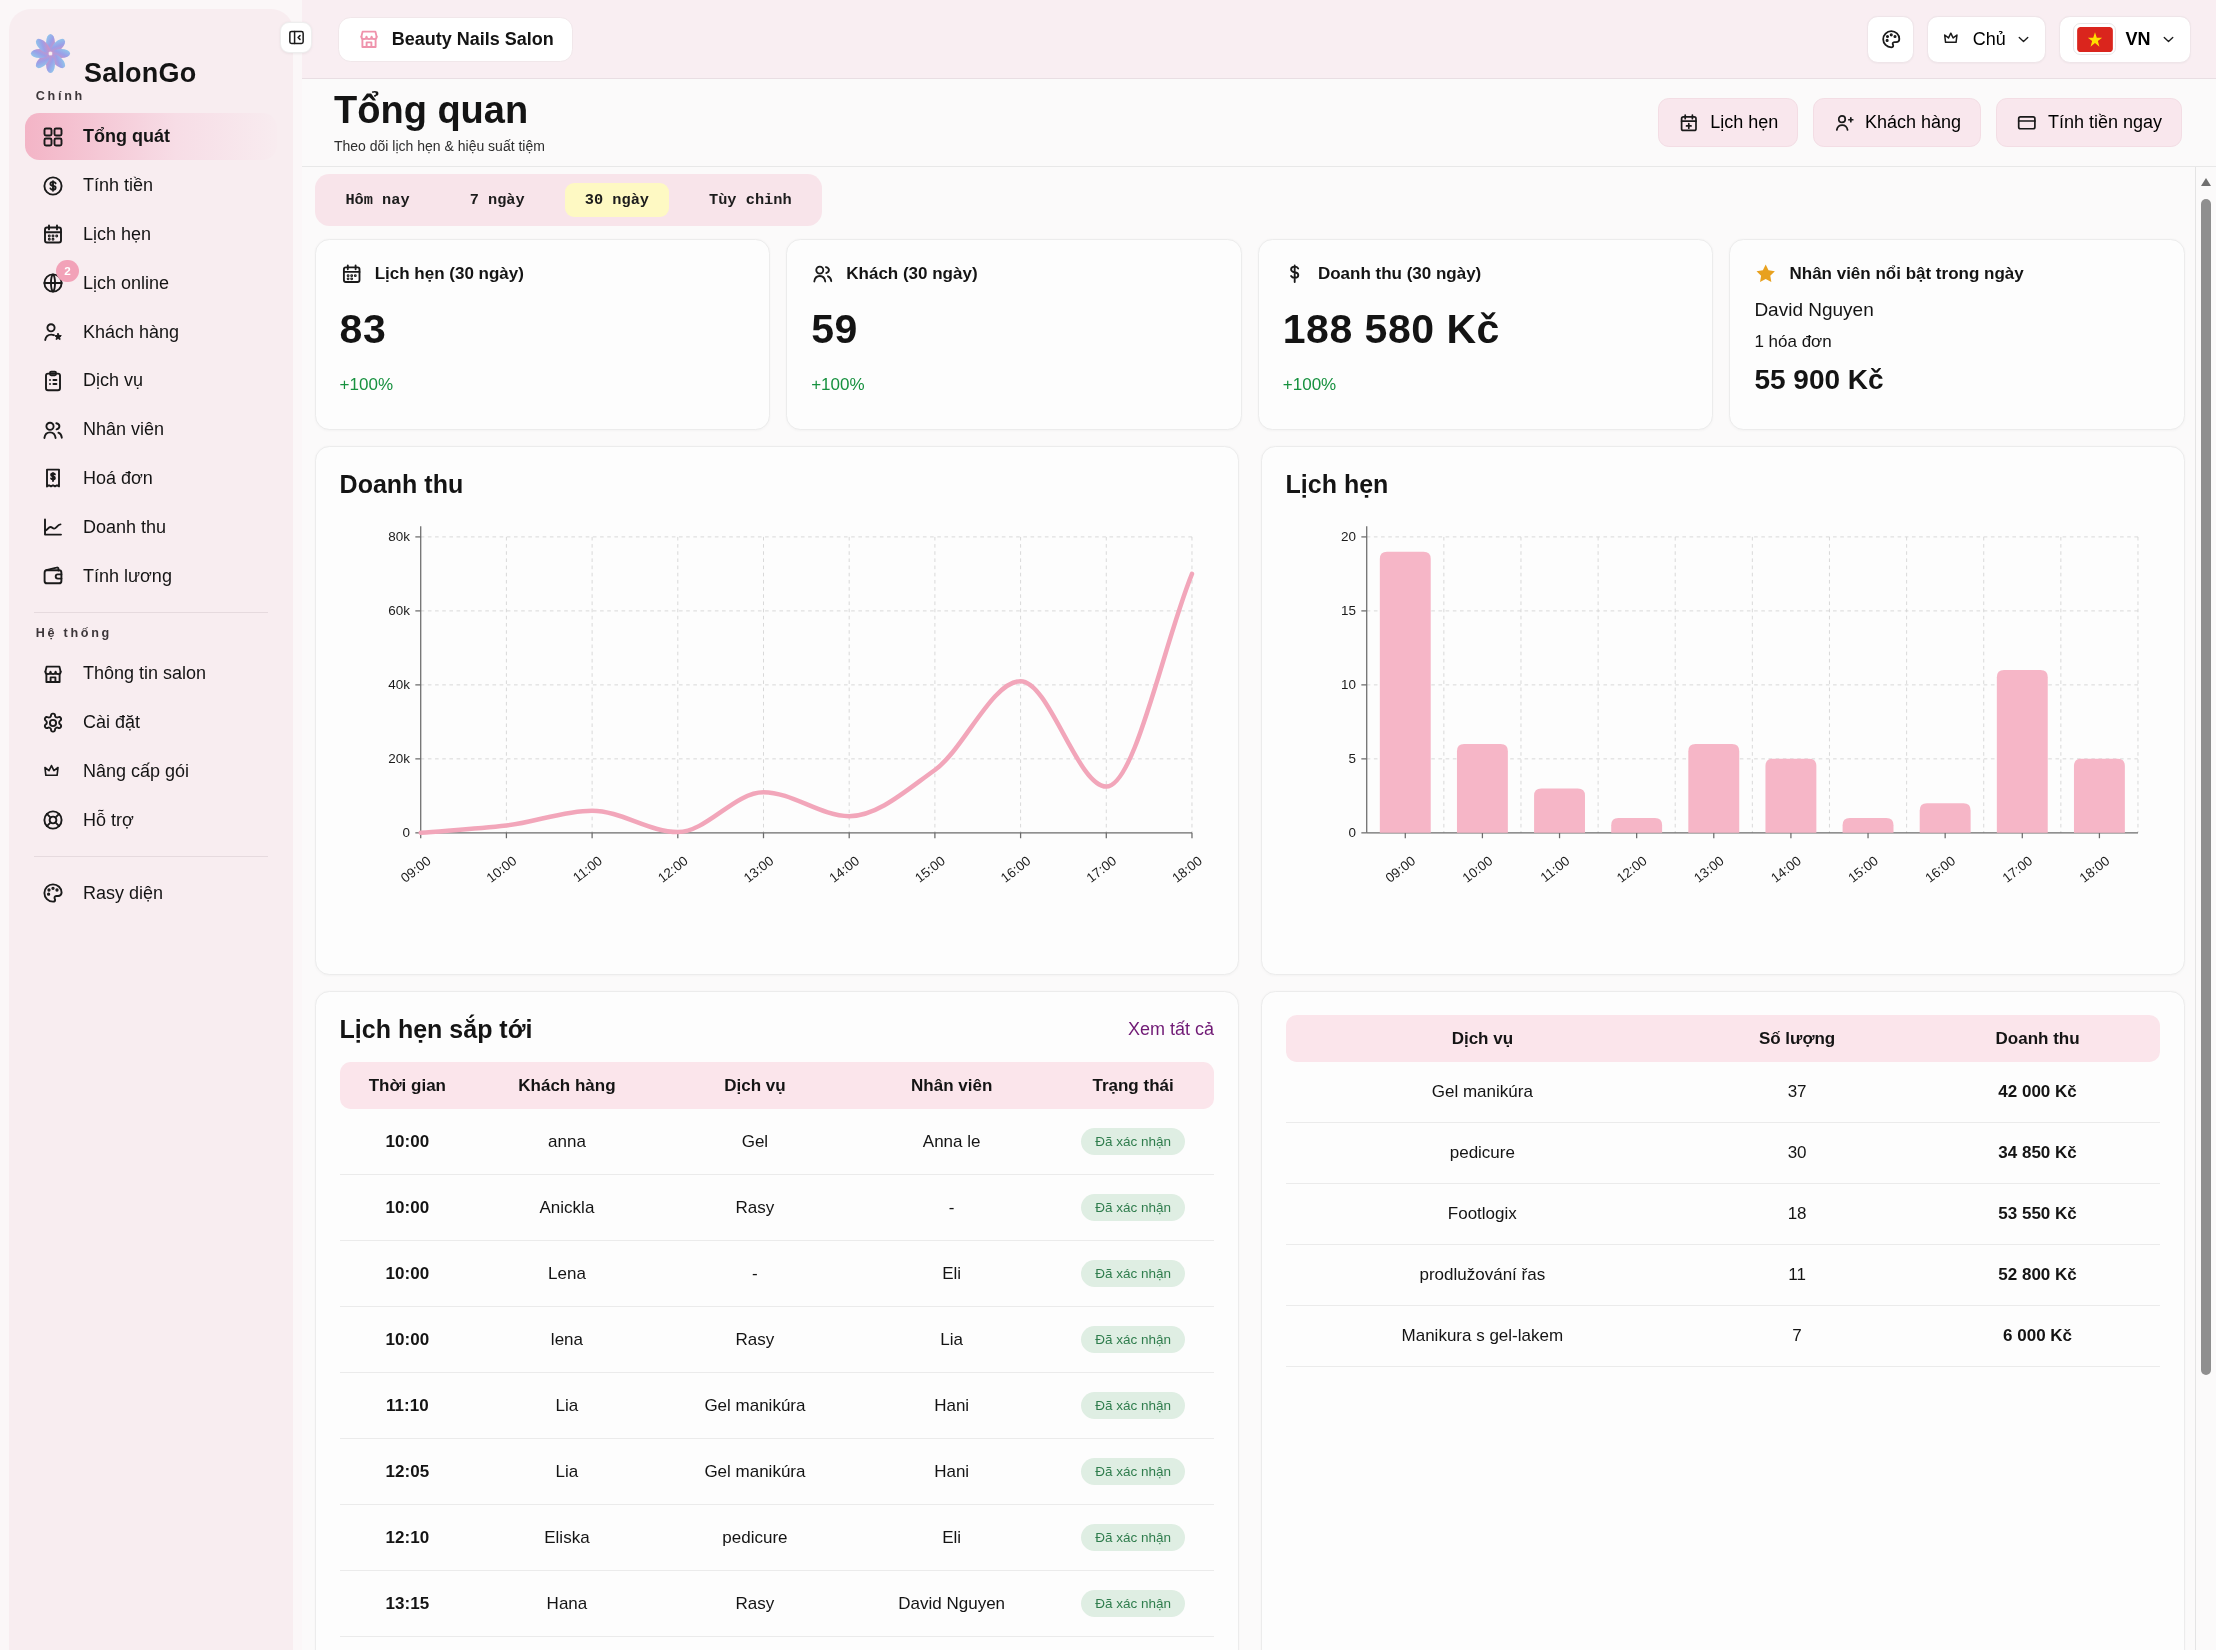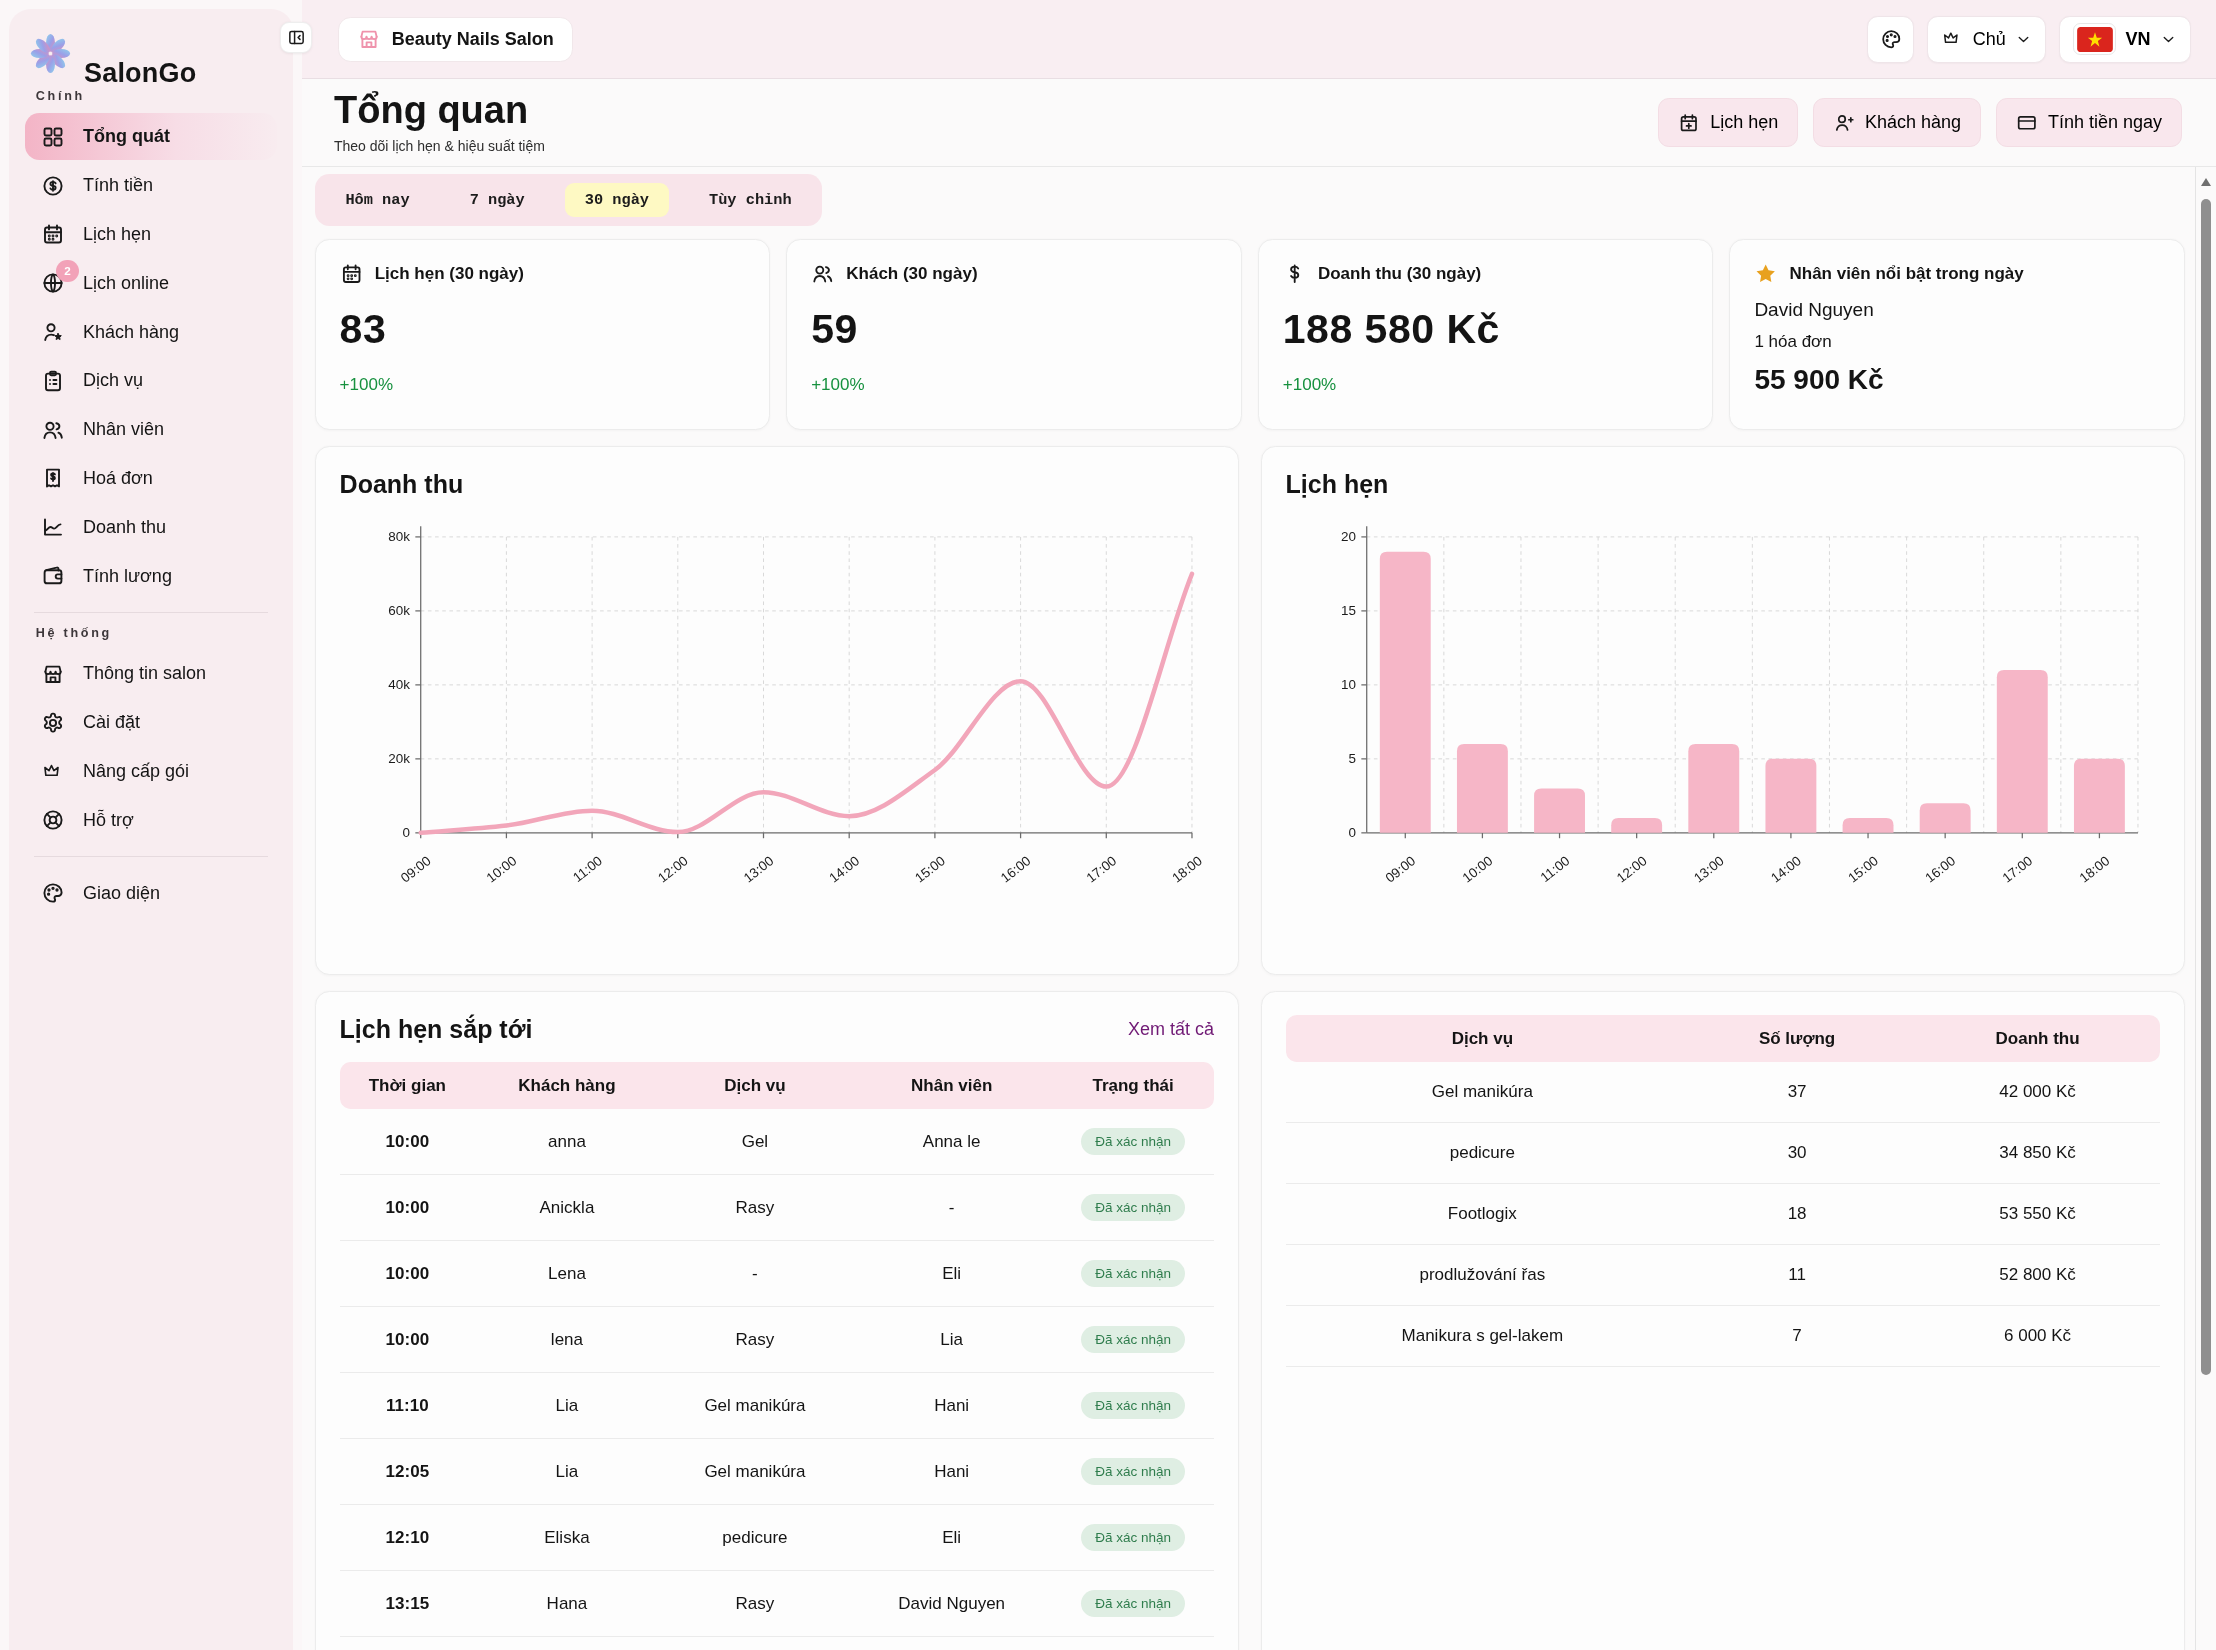--- a/index.html
+++ b/index.html
@@ -85,21 +85,21 @@
   .tables { display:grid; grid-template-columns:1fr 1fr; gap:21.6px; align-items:stretch; }
   .table-card { min-height:702px; padding:23.4px 24px; }
   .table-head-row { display:flex; align-items:center; margin-bottom:18px; }
   .link { margin-left:auto; font-size:18px; color:#701a75; cursor:pointer; }
   .thead { display:flex; align-items:center; height:47px; background:#fbe5eb; border-radius:10.8px;
     font-size:17px; font-weight:600; }
   .cell { text-align:center; }
   .trow { display:flex; align-items:center; height:66px; border-bottom:0.9px solid #ebebeb; font-size:17px; }
   .trow-sm { height:61px; }
   .c-time { font-weight:600; }
-  .c-val { font-weight:400;text-align:center; }
+  .c-val { font-weight:700;text-align:center; }
   .badge { display:inline-block; background:#dfeee3; color:#2f7d4d; font-size:13.5px;
     padding:6.3px 14.4px; border-radius:899px; }
 
   .scrollbar { position:absolute; right:0; top:88px; bottom:0; width:21px; background:#fbfafa; border-left:0.9px solid #e4e4e4; }
   .sb-arrow { position:absolute; top:10.8px; left:4.5px; width:0; height:0;
     border-left:5.4px solid transparent; border-right:5.4px solid transparent; border-bottom:8px solid #6f6f6f; cursor:pointer;}
   .sb-thumb { position:absolute; left:4.5px; top:32px; width:10.8px; height:1176px; background:#8f8f8f; border-radius:6.3px; cursor:pointer;}
 </style>
 </head>
 <body>
@@ -293,21 +293,21 @@
       <div class="nav-item">
               <span class="ic nav-ic">
           <svg viewBox="0 0 24 24" fill="none" stroke="#1a1a1a" stroke-width="1.9" stroke-linecap="round" stroke-linejoin="round">
             <path d="M12 3.4a8.6 8.6 0 1 0 0 17.2c1.4 0 2.1-.8 2.1-1.7 0-.8-.6-1.3-.6-2.1 0-1 .8-1.8 2-1.8h1.7a3.4 3.4 0 0 0 3.4-3.4c0-4.5-3.9-8.2-8.6-8.2z"></path>
             <circle cx="8" cy="9" r=".7" fill="#1a1a1a"></circle>
             <circle cx="12" cy="7.3" r=".7" fill="#1a1a1a"></circle>
             <circle cx="16" cy="9" r=".7" fill="#1a1a1a"></circle>
             <circle cx="7.6" cy="13.2" r=".7" fill="#1a1a1a"></circle>
           </svg>
         </span>
-              <span>Giao diện</span>
+              <span>Rasy diện</span>
             </div>
     </nav>
 </aside>
 
 <header class="topbar">
   <button class="collapse-btn">
     <span class="ic">
         <svg viewBox="0 0 24 24" fill="none" stroke="#1a1a1a" stroke-width="1.9" stroke-linecap="round" stroke-linejoin="round">
           <rect x="3.6" y="4.4" width="16.8" height="15.2" rx="2.2"></rect>
           <path d="M9.6 4.4v15.2M16.4 9.6 14 12l2.4 2.4"></path>

